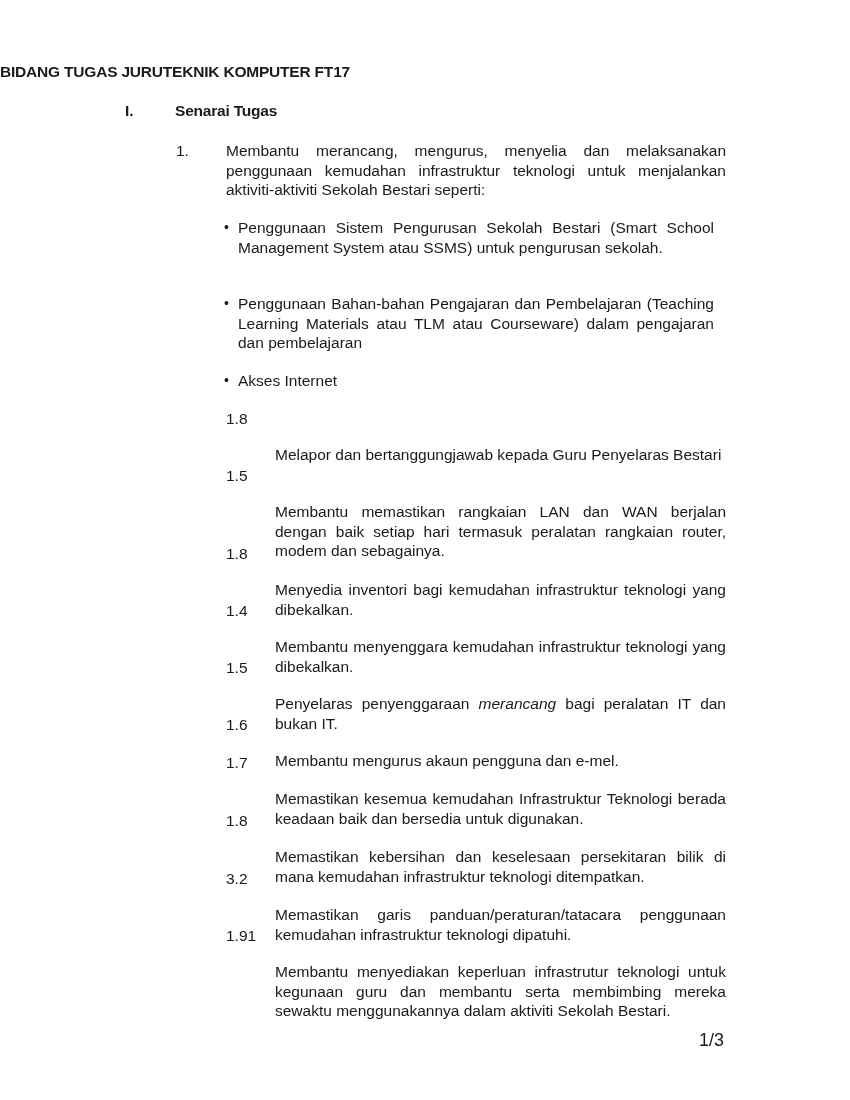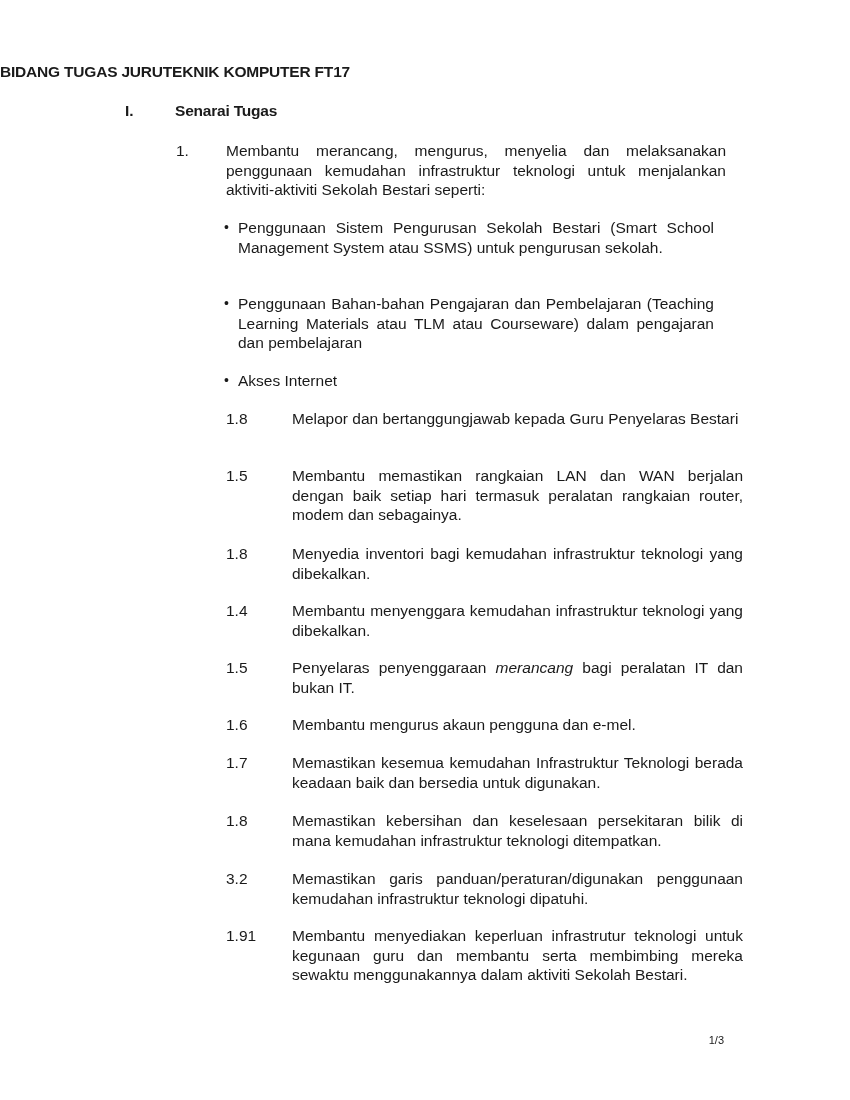--- a/index.html
+++ b/index.html
@@ -88,30 +88,31 @@
     left: 226px;
     width: 500px;
   }
   .sub .num {
     position: absolute;
     left: 0;
     top: 0;
   }
   .sub .text {
     position: absolute;
-    left: 66px;
+    left: 49px;
     width: 451px;
     text-align: justify;
+    margin-top: 36px;
   }
   em { font-style: italic; }
   .pagenum {
     position: absolute;
     top: 1031px;
     right: 126px;
-    font-size: 11px;
+    font-size: 18px;
   }
 </style>
 </head>
 <body>
 
 <div class="page">
 
   <div class="title">BIDANG TUGAS JURUTEKNIK KOMPUTER FT17</div>
 
   <div class="section">
@@ -174,21 +175,21 @@
     <div class="text">Memastikan kesemua kemudahan Infrastruktur Teknologi berada keadaan baik dan bersedia untuk digunakan.</div>
   </div>
 
   <div class="sub" style="top:811px;">
     <span class="num">1.8</span>
     <div class="text">Memastikan kebersihan dan keselesaan persekitaran bilik di mana kemudahan infrastruktur teknologi ditempatkan.</div>
   </div>
 
   <div class="sub" style="top:869px;">
     <span class="num">3.2</span>
-    <div class="text">Memastikan garis panduan/peraturan/digunakan penggunaan kemudahan infrastruktur teknologi dipatuhi.</div>
+    <div class="text">Memastikan garis panduan/peraturan/tatacara penggunaan kemudahan infrastruktur teknologi dipatuhi.</div>
   </div>
 
   <div class="sub" style="top:926px;">
     <span class="num">1.91</span>
     <div class="text">Membantu menyediakan keperluan infrastrutur teknologi untuk kegunaan guru dan membantu serta membimbing mereka sewaktu menggunakannya dalam aktiviti Sekolah Bestari.</div>
   </div>
 
   <div class="pagenum">1/3</div>
 
 </div>

